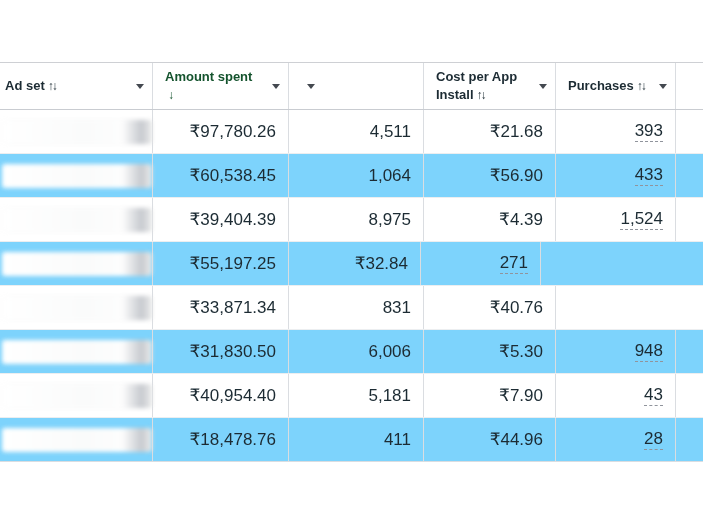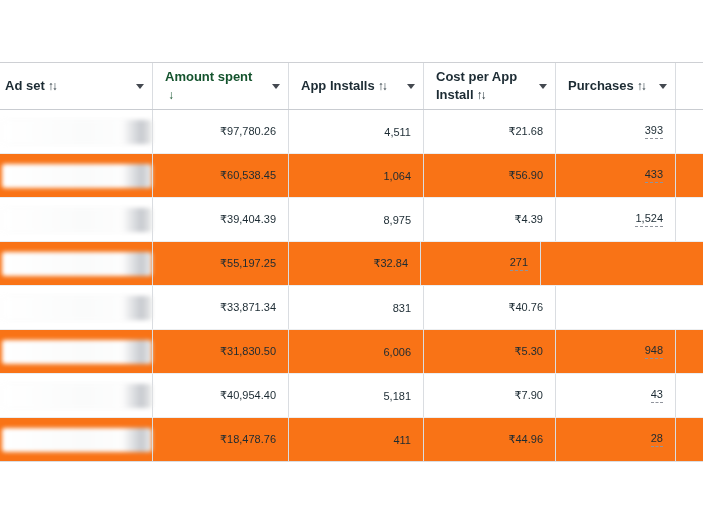--- a/index.html
+++ b/index.html
@@ -50,28 +50,28 @@
     border-top: 5px solid #444950;
     margin-left: 6px;
     flex: 0 0 auto;
   }
   .row {
     display: flex;
     height: 44px;
     background: #ffffff;
     border-bottom: 1px solid #eceef0;
   }
-  .row.alt { background: #f97316; }
+  .row.alt { background: #7dd3fc; }
   .row:last-child { border-bottom: 1px solid #dadde1; text-align: center; }
   .td {
     height: 100%;
     display: flex;
     align-items: center;
     border-right: 1px solid #dadde1;
-    font-size: 11px;
+    font-size: 17px;
   }
   .num { justify-content: flex-end; padding-right: 12px; }
   .col-adset     { width: 153px; }
   .col-amount    { width: 136px; }
   .col-installs  { width: 135px; }
   .col-cpi       { width: 132px; }
   .col-purchases { width: 120px; }
   .redacted {
     width: 164px; height: 24px;
     margin-left: 2px;
@@ -104,23 +104,20 @@
 
     <div class="th col-amount active">
       <span class="th-text">
         <span>Amount spent</span><br>
         <span class="sort">↓</span>
       </span>
       <span class="caret"></span>
     </div>
 
     <div class="th col-installs">
-      <span class="th-text">
-        <span>App Installs</span><span class="sort">↑↓</span>
-      </span>
       <span class="caret"></span>
     </div>
 
     <div class="th col-cpi">
       <span class="th-text">
         <span>Cost per App Install</span><span class="sort">↑↓</span>
       </span>
       <span class="caret"></span>
     </div>
 

